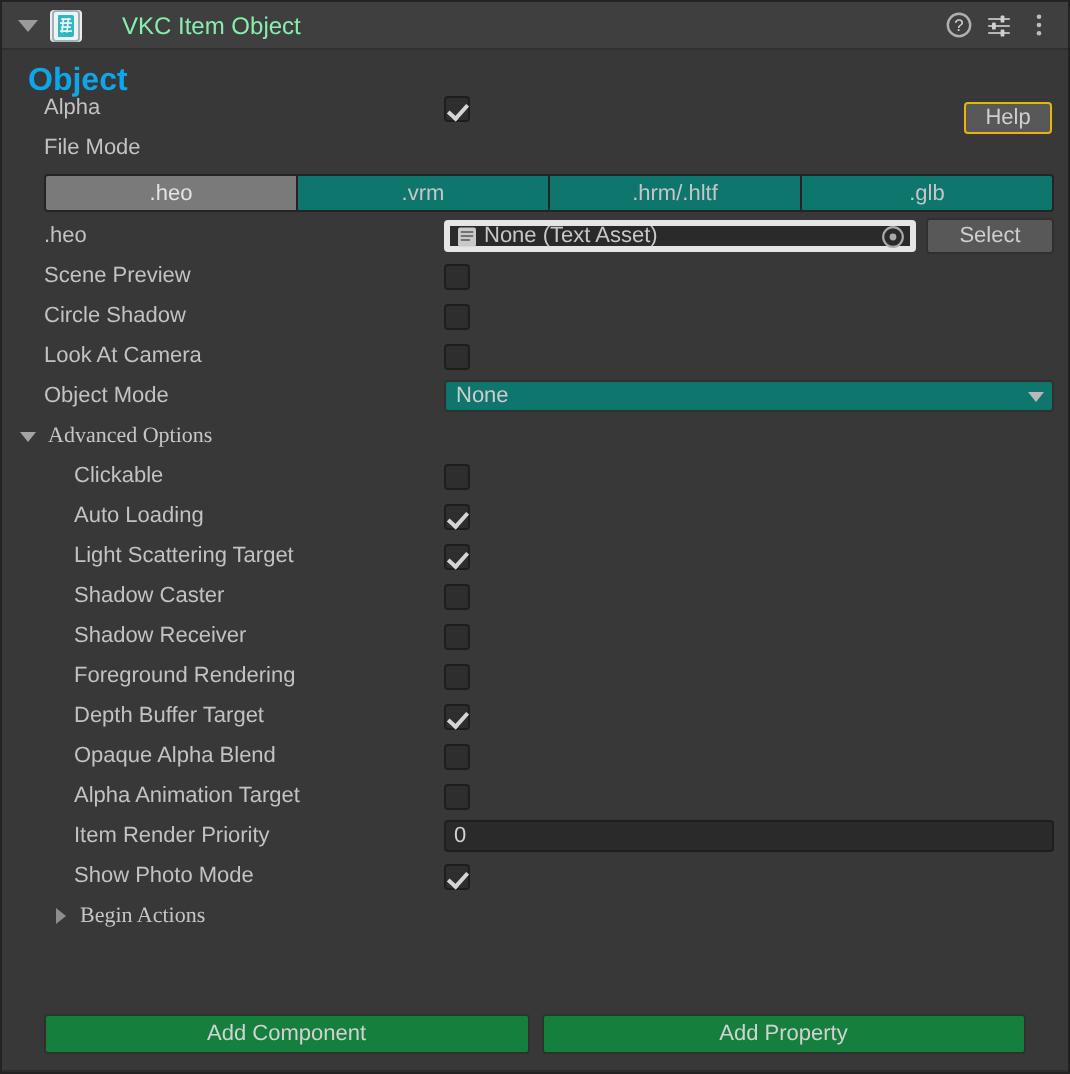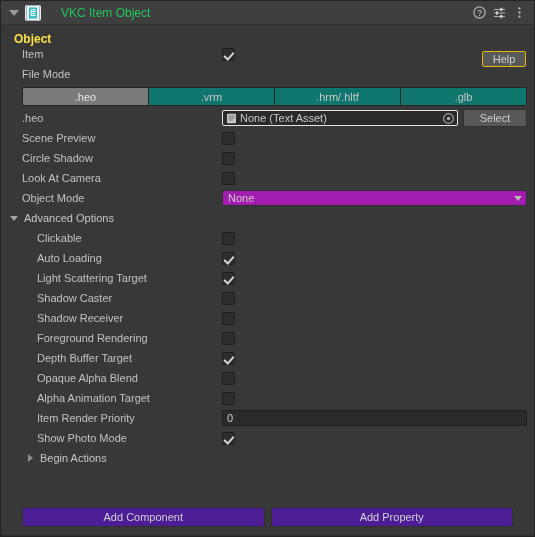--- a/index.html
+++ b/index.html
@@ -62,21 +62,21 @@
     flex: none;
     background: #e8eef0;
     border-radius: 2px;
     position: relative;
     overflow: hidden;
   }
   .comp-icon svg { display: block; }
   .comp-title {
     margin-left: 20px;
     font-size: 12px;
-    color: #22c55e;
+    color: #86efac;
     font-weight: normal;
     white-space: nowrap;
   }
   .header-spacer { flex: 1 1 auto; }
   .hdr-btn {
     width: 18px;
     height: 18px;
     margin-left: 2px;
     flex: none;
     display: flex;
@@ -87,23 +87,23 @@
 
   
   .body {
     flex: 1 1 auto;
     padding: 0;
     position: relative;
     background: #383838;
   }
 
   .section-title {
-    font-size: 12px;
+    font-size: 16px;
     font-weight: bold;
-    color: #fde047;
+    color: #0ea5e9;
     padding: 7px 0 0 13px;
     height: 19px;
     box-sizing: border-box;
   }
   .help-btn {
     position: absolute;
     right: 8px;
     top: 26px;
     height: 16px;
     min-width: 44px;
@@ -199,20 +199,21 @@
     width: 0; height: 0;
     border-top: 4.5px solid transparent;
     border-bottom: 4.5px solid transparent;
     border-left: 5.5px solid #8e8e8e;
   }
   .foldrow .fold-label {
     font-size: 11px;
     color: #c6c6c6;
     margin-left: 3px;
     white-space: nowrap;
+    font-family: Liberation Serif, serif;
   }
   .foldrow.lvl0 { padding-left: 8px; }
   .foldrow.lvl1 { padding-left: 24px; }
 
   
   .tabbar {
     margin: 3px 7px 2px 21px;
     height: 17px;
     display: flex;
     border: 1px solid #242424;
@@ -235,21 +236,21 @@
   .tab.active {
     background: #7a7a7a;
     color: #e4e4e4;
   }
 
   
   .objfield {
     flex: 1 1 auto;
     height: 16px;
     background: #2a2a2a;
-    border: 1px solid #e5e5e5;
+    border: 3px solid #e5e5e5;
     border-radius: 2px;
     display: flex;
     align-items: center;
     padding: 0 2px 0 3px;
     box-sizing: border-box;
     cursor: pointer;
     min-width: 0;
   }
   .obj-icon {
     width: 11px;
@@ -283,21 +284,21 @@
     align-items: center;
     justify-content: center;
     cursor: pointer;
     flex: none;
   }
 
   
   .dropdown {
     flex: 1 1 auto;
     height: 16px;
-    background: #a21caf;
+    background: #0f766e;
     border: 1px solid #303030;
     border-radius: 2px;
     display: flex;
     align-items: center;
     padding: 0 4px 0 5px;
     box-sizing: border-box;
     cursor: pointer;
     color: #cdcdcd;
     font-size: 11px;
   }
@@ -333,21 +334,21 @@
     right: 0;
     bottom: 9px;
     display: flex;
     gap: 6px;
     padding: 0 21px 0 21px;
     box-sizing: border-box;
   }
   .big-btn {
     flex: 1 1 0;
     height: 18px;
-    background: #4c1d95;
+    background: #15803d;
     border: 1px solid #303030;
     border-radius: 2px;
     color: #d2d2d2;
     font-size: 11px;
     display: flex;
     align-items: center;
     justify-content: center;
     cursor: pointer;
   }
 
@@ -411,21 +412,21 @@
     </div>
   </div>
 
   <div class="body">
 
     <div class="section-title">Object</div>
 
     <div class="help-btn">Help</div>
 
     <div class="row">
-      <div class="label plain">Item</div>
+      <div class="label plain">Alpha</div>
       <div class="ctrl">
         <div class="cb on"></div>
       </div>
     </div>
 
     <div class="row">
       <div class="label plain">File Mode</div>
     </div>
 
     <div class="tabbar">

